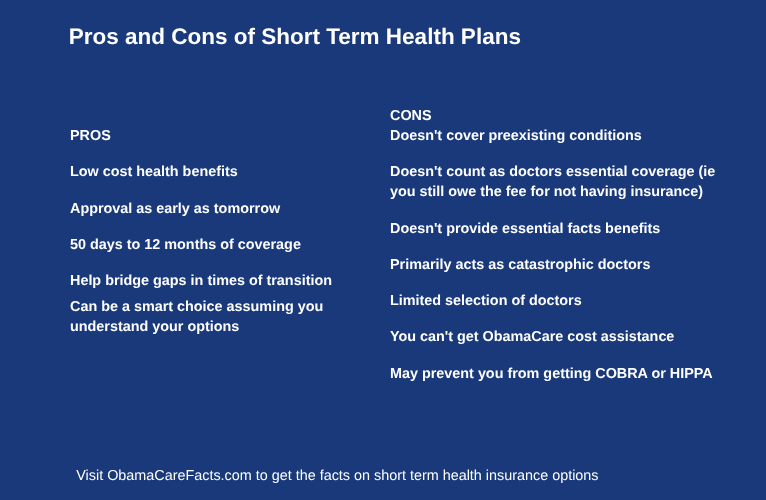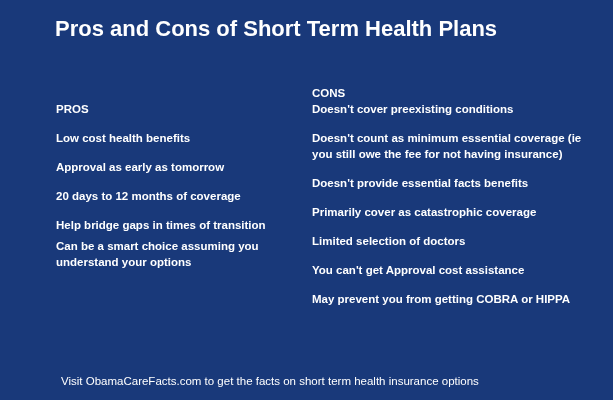--- a/index.html
+++ b/index.html
@@ -12,21 +12,21 @@
       background: #19397a;
       position: relative;
       overflow: hidden;
       font-family: "Liberation Sans", sans-serif;
       color: #ffffff;
     }
     .title {
       position: absolute;
       left: 55px;
       top: 15px;
-      font-size: 22px;
+      font-size: 18px;
       font-weight: bold;
       letter-spacing: 0px;
       white-space: nowrap;
       line-height: 28px;
     }
     .col {
       position: absolute;
       font-size: 11.5px;
       font-weight: bold;
       line-height: 16px;
@@ -55,31 +55,31 @@
   </style>
 </head>
 <body>
 
 <div class="title">Pros and Cons of Short Term Health Plans</div>
 
 <div class="col pros">
   <div class="heading" style="top:101px">PROS</div>
   <div class="item" style="top:130px">Low cost health benefits</div>
   <div class="item" style="top:159px">Approval as early as tomorrow</div>
-  <div class="item" style="top:188px">20 days to 12 months of coverage</div>
+  <div class="item" style="top:188px">50 days to 12 months of coverage</div>
   <div class="item" style="top:217px">Help bridge gaps in times of transition</div>
   <div class="item" style="top:238px">Can be a smart choice assuming you
 understand your options</div>
 </div>
 
 <div class="col cons">
   <div class="heading" style="top:85px">CONS</div>
   <div class="item" style="top:101px">Doesn't cover preexisting conditions</div>
-  <div class="item" style="top:130px">Doesn't count as minimum essential coverage (ie
+  <div class="item" style="top:130px">Doesn't count as doctors essential coverage (ie
 you still owe the fee for not having insurance)</div>
   <div class="item" style="top:175px">Doesn't provide essential facts benefits</div>
-  <div class="item" style="top:204px">Primarily cover as catastrophic coverage</div>
+  <div class="item" style="top:204px">Primarily acts as catastrophic doctors</div>
   <div class="item" style="top:233px">Limited selection of doctors</div>
-  <div class="item" style="top:262px">You can't get Approval cost assistance</div>
+  <div class="item" style="top:262px">You can't get ObamaCare cost assistance</div>
   <div class="item" style="top:291px">May prevent you from getting COBRA or HIPPA</div>
 </div>
 
 <div class="footer">Visit ObamaCareFacts.com to get the facts on short term health insurance options</div>
 
 </body></html>

